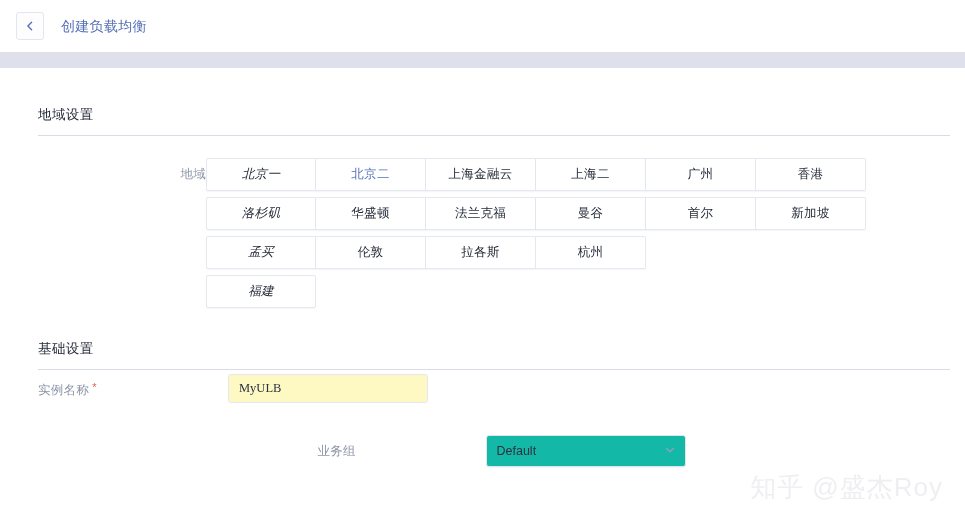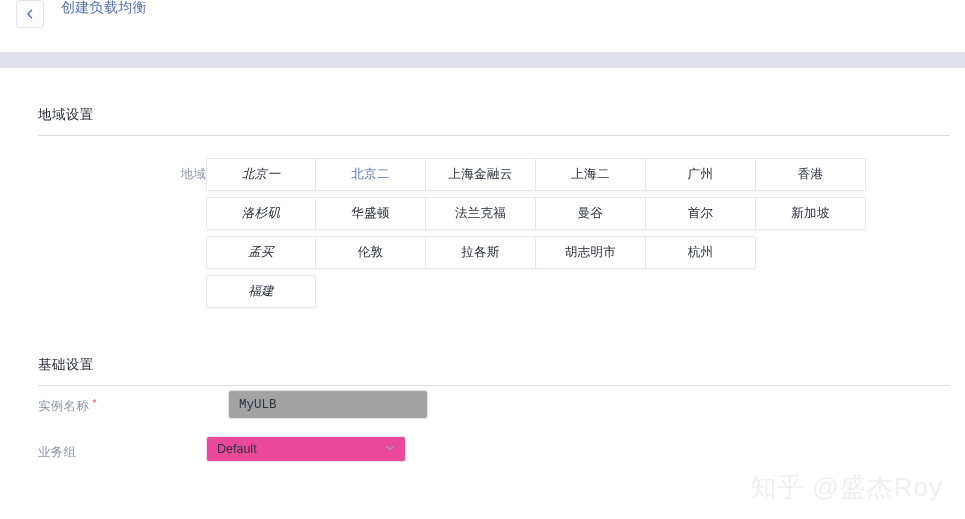--- a/index.html
+++ b/index.html
@@ -11,20 +11,21 @@
     font-family: "Liberation Sans", "DejaVu Sans", sans-serif;
     -webkit-font-smoothing: antialiased;
   }
 
   
   .header {
     position: relative;
     height: 52px;
     background: #ffffff;
     display: flex;
+    align-items: center;
     padding-left: 16px;
   }
   .back-btn {
     width: 28px;
     height: 28px;
     border: 1px solid #e3e6ee;
     border-radius: 3px;
     background: #fdfdfe;
     display: flex;
     align-items: center;
@@ -126,33 +127,33 @@
     border-bottom-right-radius: 2px;
   }
   .region-btn.selected {
     color: #5470b6;
   }
 
   
   .text-input {
     width: 200px;
     height: 29px;
-    background: #a3a3a3;
+    background: #fef9c3;
     border: 1px solid #e4e7ef;
     border-radius: 3px;
     font-size: 12.5px;
     color: #2b3242;
     padding: 0 10px;
-    font-family: Liberation Mono, monospace;
+    font-family: Liberation Serif, serif;
     outline: none;
   }
   .select-box {
     width: 200px;
-    height: 26px;
-    background: #ec4899;
+    height: 32px;
+    background: #14b8a6;
     border: 1px solid #e0e4ee;
     border-radius: 3px;
     display: flex;
     align-items: center;
     padding: 0 9px 0 10px;
     font-size: 12.5px;
     color: #2b3242;
     cursor: pointer;
     box-shadow: 0 1px 1px rgba(80,90,130,.05);
   }
@@ -211,42 +212,41 @@
           <div class="region-btn">华盛顿</div>
           <div class="region-btn">法兰克福</div>
           <div class="region-btn">曼谷</div>
           <div class="region-btn">首尔</div>
           <div class="region-btn">新加坡</div>
         </div>
         <div class="region-row">
           <div class="region-btn">孟买</div>
           <div class="region-btn">伦敦</div>
           <div class="region-btn">拉各斯</div>
-          <div class="region-btn">胡志明市</div>
           <div class="region-btn">杭州</div>
         </div>
         <div class="region-row">
           <div class="region-btn">福建</div>
         </div>
       </div>
   </div>
 
-  <div style="margin-top:48px;">
+  <div style="margin-top:32px;">
     <div class="section-title">基础设置</div>
     <div class="divider"></div>
   </div>
 
   <div class="field-row" style="margin-top:4px;gap:22px;">
     <div class="field-label">
       <span>实例名称</span><span class="req-star">*</span>
     </div>
     <input class="text-input" type="text" value="MyULB" style="">
   </div>
 
-  <div class="field-row" style="margin-top:17px;">
+  <div class="field-row" style="margin-top:32px;justify-content:center;">
     <div class="field-label">业务组</div>
     <div class="select-box">
       <span class="select-value">Default</span>
       <span class="chev">
         <svg width="12" height="12" viewBox="0 0 12 12" fill="none">
           <path d="M2.6 4.5L6 7.8l3.4-3.3" stroke="#97a0b3" stroke-width="1.2" stroke-linecap="round" stroke-linejoin="round"></path>
         </svg>
       </span>
     </div>
   </div>

